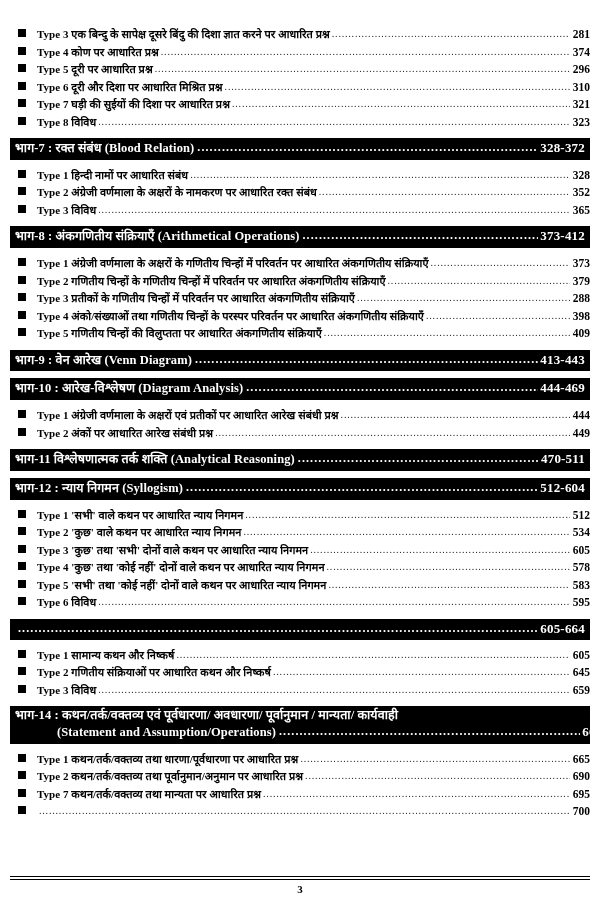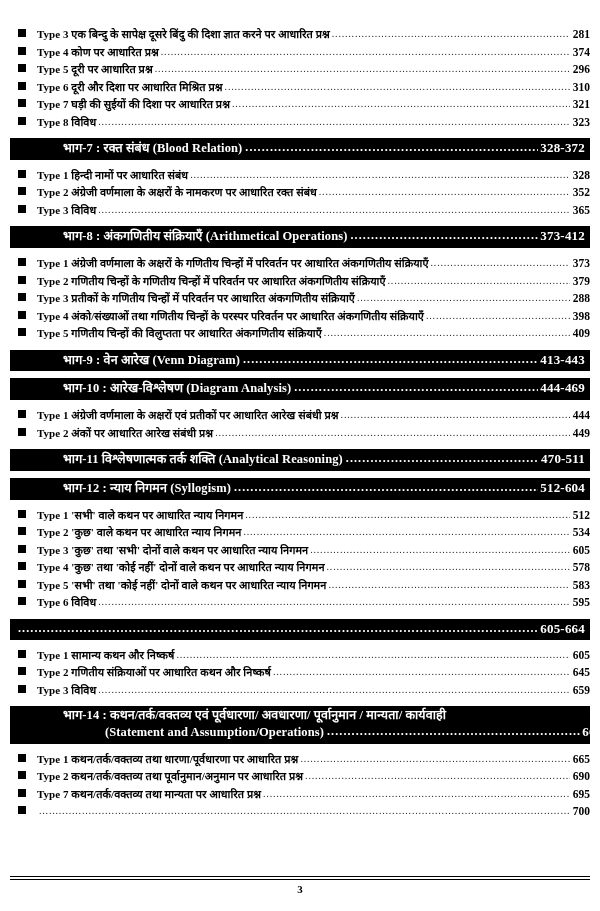--- a/index.html
+++ b/index.html
@@ -46,21 +46,20 @@
   }
   .banner .brow {
     display: flex;
     align-items: baseline;
     width: 100%;
     white-space: nowrap;
   }
   .banner .btitle {
     flex: 0 0 auto;
     letter-spacing: 0.1px;
-    margin-left: 48px;
   }
   .banner .bleader {
     flex: 1 1 auto;
     overflow: hidden;
     white-space: nowrap;
     color: #ffffff;
     font-size: 12px;
     letter-spacing: 1.1px;
     margin: 0 2px 0 3px;
     position: relative;

